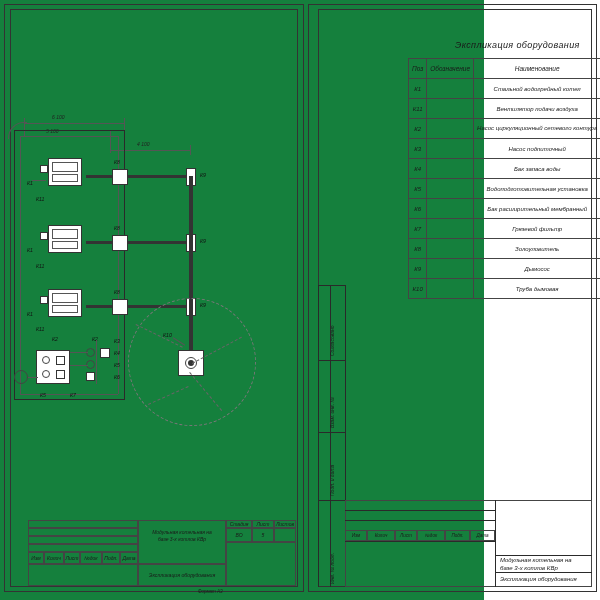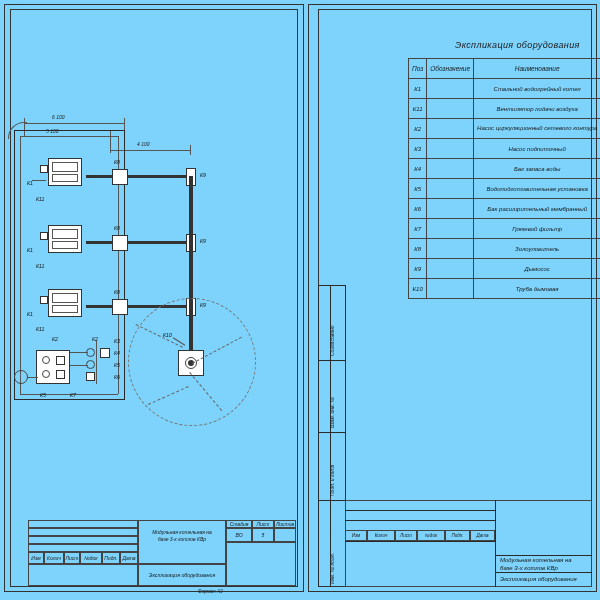--- a/index.html
+++ b/index.html
@@ -9,23 +9,23 @@
   }
   body {
     width: 600px;
     height: 600px;
     overflow: hidden;
     font-family: "Liberation Sans", sans-serif;
     color: #1a1a1a;
   }
   #sheet {
     position: relative;
-    width: 600px;
+    width: 484px;
     height: 600px;
-    background: #7dd3fc;
+    background: #15803d;
   }
   .abs { position: absolute; }
   .ln { position: absolute; background: #2a2a2a; }
   .hl { height: 1px; }
   .vl { width: 1px; }
   .thin { background: #555; }
 
   
   #left-frame {
     left: 4px; top: 4px; width: 300px; height: 588px;

